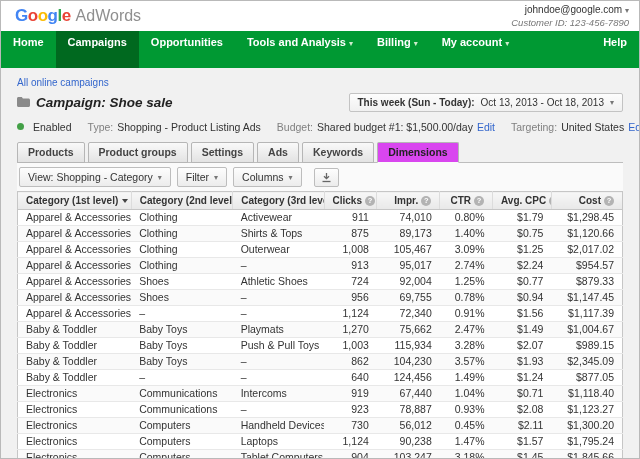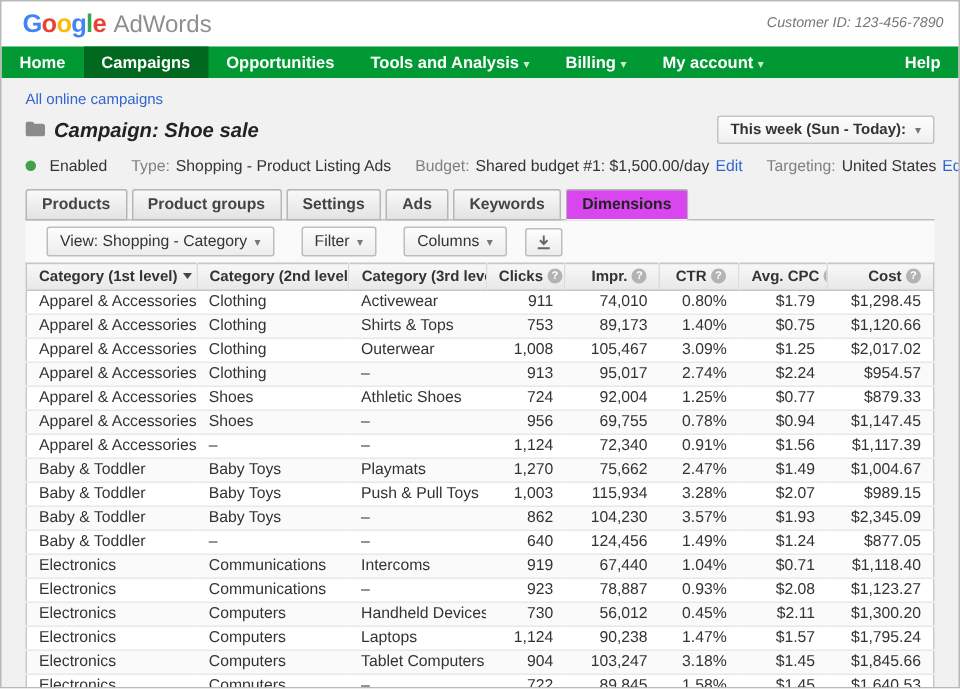--- a/index.html
+++ b/index.html
@@ -9,21 +9,21 @@
   
   .topbar { height:30px; background:#fff; display:flex; justify-content:space-between; align-items:center; padding:0 10px 0 14px; }
   .logo { font-size:17px; font-weight:bold; letter-spacing:-0.5px; cursor:pointer; display:flex; align-items:baseline; gap:5px; }
   .logo-product { color:#8f8f8f; font-weight:normal; font-size:16px; letter-spacing:0; }
   .account { text-align:right; line-height:12px; }
   .account .email { font-size:10px; color:#333; cursor:pointer; }
   .account .cid { font-size:9.5px; color:#777;font-style:italic; }
   .caret { color:#777; font-size:8px; }
 
   
-  .navbar { height:21px; background:#009933; display:flex; align-items:stretch; }
+  .navbar { height:37px; background:#009933; display:flex; align-items:stretch; }
   .nav-item { color:#fff; font-size:11px; font-weight:bold; line-height:23px; padding:0 12px; cursor:pointer; white-space:nowrap; }
   .nav-item .caret { color:#cdeccd; margin-left:3px; }
   .nav-item.active { background:#00691f; }
   .nav-spacer { flex:1; }
 
   
   .content { padding:4px 16px 0; }
   .breadcrumb { font-size:10px; color:#3366cc; text-decoration:none; display:inline-block; line-height:12px; cursor:pointer; }
   .title-row { display:flex; justify-content:space-between; align-items:center; height:24px; }
   .title-left { display:flex; align-items:center; gap:6px; }
@@ -40,21 +40,21 @@
   .link { color:#3366cc; text-decoration:none; cursor:pointer; }
 
   
   .tabs { display:flex; gap:3px; margin-top:8px; position:relative; z-index:2; }
   .tab { background:linear-gradient(#f9f9f9,#e3e3e3); border:1px solid #b6b6b6; border-radius:2px 2px 0 0; padding:3px 10px 4px; font-size:10.5px; font-weight:bold; color:#444; cursor:pointer; margin-bottom:-1px; }
   .tab.active { background:#d946ef; border-bottom-color:#fafafa; color:#222; }
 
   
   .panel { background:#fafafa; border-top:1px solid #bdbdbd; position:relative; z-index:1; }
   .toolbar { display:flex; align-items:center; gap:6px; padding:4px 2px; }
-  .tbtn { display:inline-flex; align-items:center; gap:5px; background:linear-gradient(#fdfdfd,#ececec); border:1px solid #bdbdbd; border-radius:2px; padding:3px 8px; font-size:10.5px; color:#333; cursor:pointer; font-family:inherit;margin-left:12px; }
+  .tbtn { display:inline-flex; align-items:center; gap:5px; background:linear-gradient(#fdfdfd,#ececec); border:1px solid #bdbdbd; border-radius:2px; padding:3px 8px; font-size:10.5px; color:#333; cursor:pointer; font-family:inherit; }
   .tbtn.icon-only { padding:3px 6px; margin-left:6px; }
 
   
   table { width:100%; border-collapse:collapse; table-layout:fixed; background:#fff; border:1px solid #c6c6c6; }
   thead th { background:linear-gradient(#f7f7f7,#e8e8e8); border-bottom:1px solid #c6c6c6; border-left:1px solid #dcdcdc; font-size:10px; font-weight:bold; color:#333; padding:3px 8px; text-align:left; white-space:nowrap; overflow:hidden;margin-top:24px; }
   thead th:first-child { border-left:none; }
   thead th.right { text-align:right; }
   tbody td { font-size:10.5px; color:#333; padding:0 8px; height:15px; line-height:15px; border-bottom:1px solid #e8e8e8; white-space:nowrap; overflow:hidden; }
   tbody td.right { text-align:right; }
   tbody tr:nth-child(even) { background:#fafafa; }
@@ -68,20 +68,24 @@
 <body>
 
 <div class="app">
 
   <header class="topbar">
     <div class="logo">
       <span><span style="color: rgb(66, 133, 244);">G</span><span style="color: rgb(234, 67, 53);">o</span><span style="color: rgb(251, 188, 5);">o</span><span style="color: rgb(66, 133, 244);">g</span><span style="color: rgb(52, 168, 83);">l</span><span style="color: rgb(234, 67, 53);">e</span></span>
       <span class="logo-product">AdWords</span>
     </div>
     <div class="account">
+      <div class="email">
+        <span>johndoe@google.com</span>
+        <span class="caret">▾</span>
+      </div>
       <div class="cid">Customer ID: 123-456-7890</div>
     </div>
   </header>
 
   <nav class="navbar">
     <div class="nav-item">Home</div>
     <div class="nav-item active">Campaigns</div>
     <div class="nav-item">Opportunities</div>
     <div class="nav-item"><span>Tools and Analysis</span><span class="caret">▾</span></div>
     <div class="nav-item"><span>Billing</span><span class="caret">▾</span></div>
@@ -96,20 +100,21 @@
 
     <div class="title-row">
       <div class="title-left">
         <svg width="13" height="10" viewBox="0 0 13 10">
             <path d="M0 1.5 C0 .7 .7 0 1.5 0 H4.8 l1.1 1.5 H11.5 C12.3 1.5 13 2.2 13 3 V8.5 C13 9.3 12.3 10 11.5 10 H1.5 C.7 10 0 9.3 0 8.5 Z" fill="#8a8a8a"></path>
           </svg>
         <h1 class="page-title">Campaign: Shoe sale</h1>
       </div>
       <button class="date-btn">
         <span class="lbl">This week (Sun - Today):</span>
+        <span>Oct 13, 2013 - Oct 18, 2013</span>
         <span class="caret">▾</span>
       </button>
     </div>
 
     <div class="status-row">
       <div class="status-group">
         <span class="dot"></span>
         <span class="val">Enabled</span>
       </div>
       <div class="status-group">
@@ -180,21 +185,21 @@
               <td class="right">911</td>
               <td class="right">74,010</td>
               <td class="right">0.80%</td>
               <td class="right">$1.79</td>
               <td class="right">$1,298.45</td>
             </tr>
             <tr>
               <td class="left">Apparel &amp; Accessories</td>
               <td class="left">Clothing</td>
               <td class="left">Shirts &amp; Tops</td>
-              <td class="right">753</td>
+              <td class="right">875</td>
               <td class="right">89,173</td>
               <td class="right">1.40%</td>
               <td class="right">$0.75</td>
               <td class="right">$1,120.66</td>
             </tr>
             <tr>
               <td class="left">Apparel &amp; Accessories</td>
               <td class="left">Clothing</td>
               <td class="left">Outerwear</td>
               <td class="right">1,008</td>

